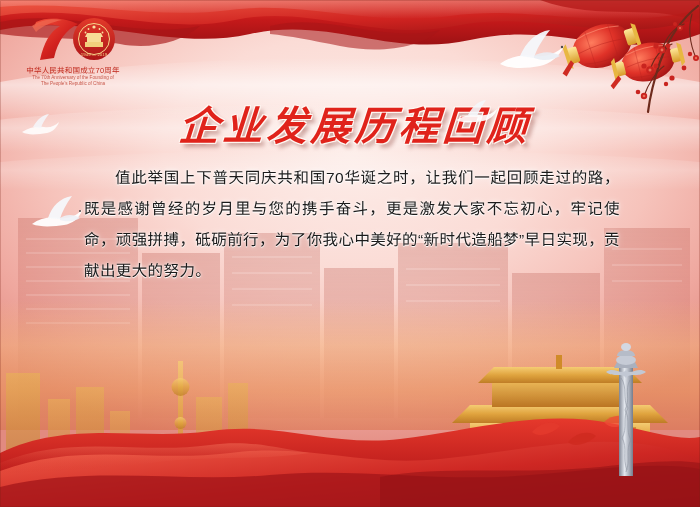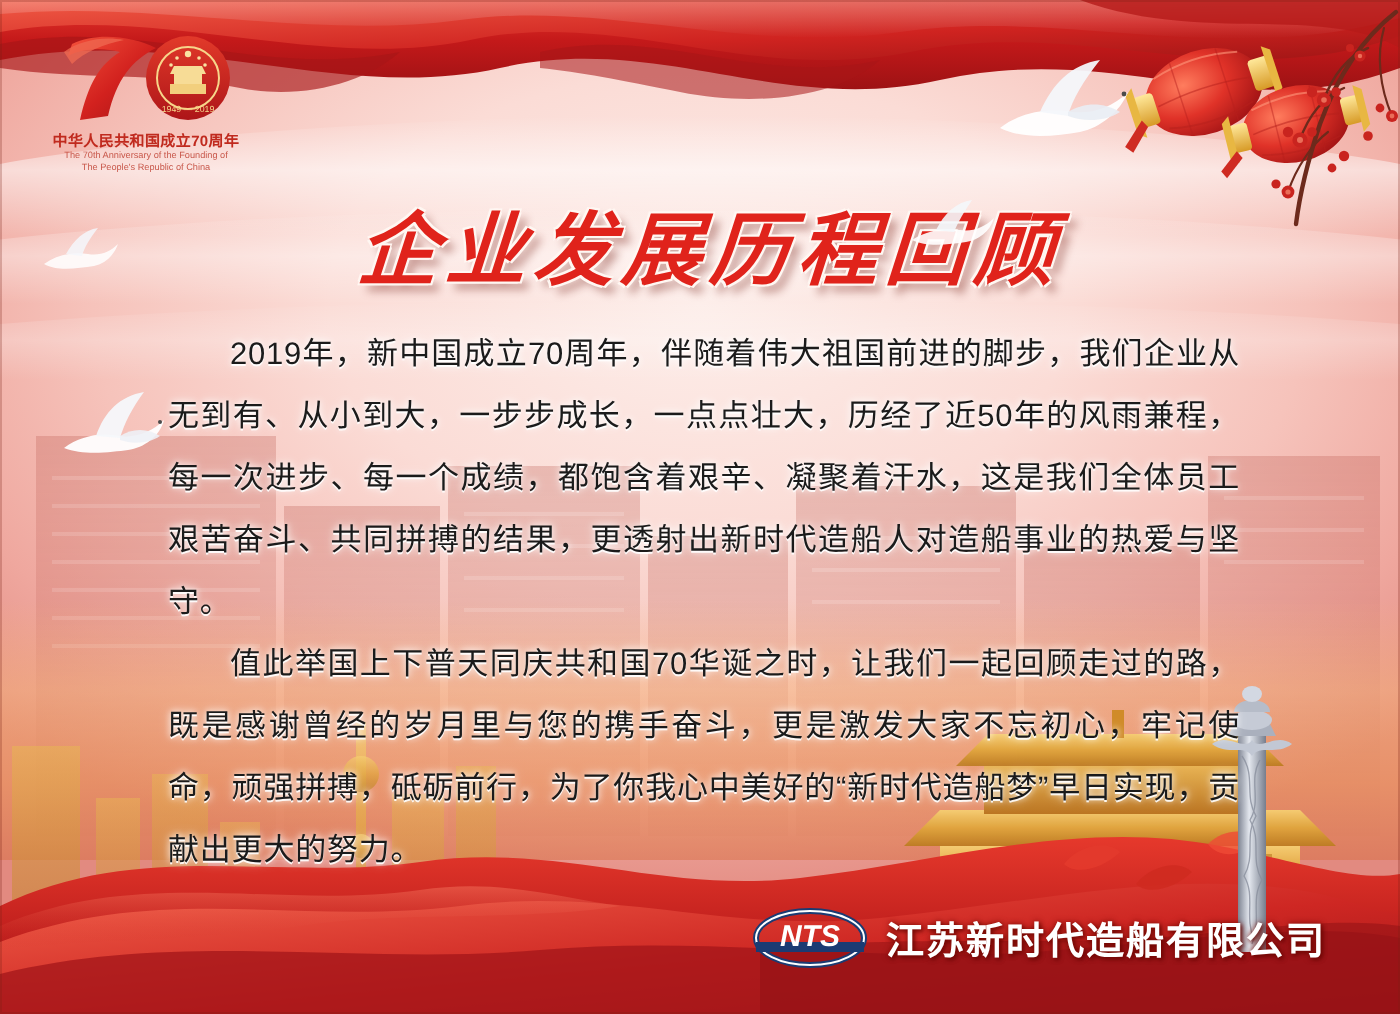--- a/index.html
+++ b/index.html
@@ -41,21 +41,21 @@
   .goldcity svg{display:block;width:100%;height:100%;}
 
   
   .redwaves{position:absolute;left:0;bottom:0;width:100%;height:128px;pointer-events:none;}
   .redwaves svg{display:block;width:100%;height:100%;}
 
   
   .emblem{position:absolute;left:14px;top:12px;width:118px;height:84px;}
   .emblem svg{display:block;}
   .emblem-cn{position:absolute;left:0;top:52px;width:118px;text-align:center;
-    font-size:7.5px;font-weight:bold;color:#c02a1e;letter-spacing:.2px;white-space:nowrap;}
+    font-size:7.5px;font-weight:normal;color:#c02a1e;letter-spacing:.2px;white-space:nowrap;}
   .emblem-en{position:absolute;left:0;top:63px;width:118px;text-align:center;
     font-size:4.6px;color:#c8574a;line-height:6.2px;}
 
   
   .headline{
     position:absolute;left:122px;top:27px;width:430px;height:44px;
     font-size:31px;font-weight:bold;color:#e8241c;letter-spacing:2px;
     line-height:44px;white-space:nowrap;
     text-shadow:
       -1.6px -1.6px 0 #fff, 1.6px -1.6px 0 #fff, -1.6px 1.6px 0 #fff, 1.6px 1.6px 0 #fff,
@@ -428,28 +428,18 @@
     <path d="M4,22 C12,17 20,16 28,17 C34,18 40,16 45,11 C43,18 37,22 31,23 C23,24 12,26 4,22 Z" fill="#ffffff" opacity=".9"></path>
     <path d="M16,17 C20,9 26,3 34,2 C30,8 27,13 25,18 Z" fill="#f4f7fb" opacity=".9"></path>
   </svg>
 
   <svg class="dove" style="left:18px;top:112px;" width="44" height="30" viewBox="0 0 44 30">
     <path d="M4,20 C11,15 19,14 26,15 C32,16 37,14 41,10 C39,16 34,20 29,21 C21,22 11,24 4,20 Z" fill="#ffffff" opacity=".85"></path>
     <path d="M15,15 C19,8 24,3 31,2 C27,7 24,12 23,16 Z" fill="#f4f7fb" opacity=".85"></path>
   </svg>
 
   <div class="body-text">
-    <p>2019年，新中国成立70周年，伴随着伟大祖国前进的脚步，我们企业从无到有、从小到大，一步步成长，一点点壮大，历经了近50年的风雨兼程，每一次进步、每一个成绩，都饱含着艰辛、凝聚着汗水，这是我们全体员工艰苦奋斗、共同拼搏的结果，更透射出新时代造船人对造船事业的热爱与坚守。</p>
     <p>值此举国上下普天同庆共和国70华诞之时，让我们一起回顾走过的路，既是感谢曾经的岁月里与您的携手奋斗，更是激发大家不忘初心，牢记使命，顽强拼搏，砥砺前行，为了你我心中美好的“新时代造船梦”早日实现，贡献出更大的努力。</p>
   </div>
 
-  <div class="footer">
-    <svg class="nts-logo" viewBox="0 0 58 30">
-      <ellipse cx="29" cy="15" rx="27" ry="13.5" fill="none" stroke="#1b3b73" stroke-width="3"></ellipse>
-      <ellipse cx="29" cy="15" rx="27" ry="13.5" fill="none" stroke="#ffffff" stroke-width="1"></ellipse>
-      <rect x="2" y="17" width="54" height="5" fill="#1b3b73"></rect>
-      <text x="29" y="19" font-size="15" font-weight="bold" fill="#ffffff" text-anchor="middle" font-family="Liberation Sans, sans-serif" font-style="italic">NTS</text>
-    </svg>
-    <div class="company-name">江苏新时代造船有限公司</div>
-  </div>
 
   <div class="edge"></div>
 </div>
 
 </body></html>

